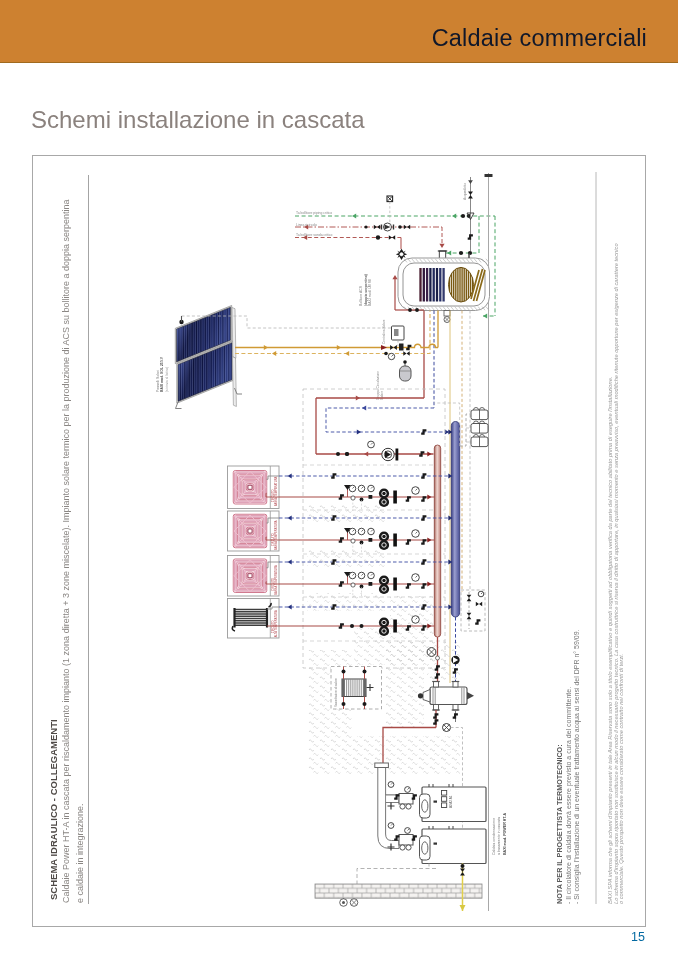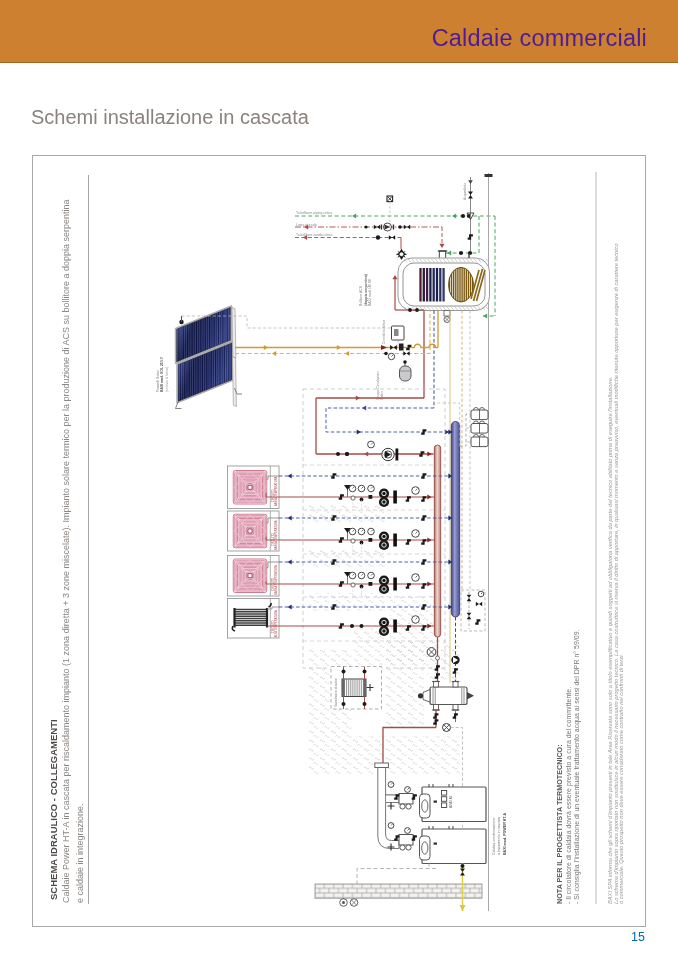--- a/index.html
+++ b/index.html
@@ -1,18 +1,18 @@
 <!DOCTYPE html>
 <html><head><meta charset="utf-8">
 <style>
 html,body{margin:0;padding:0;}
 body{width:678px;height:959px;background:#fff;font-family:"Liberation Sans",sans-serif;position:relative;overflow:hidden;}
 .band{position:absolute;left:0;top:0;width:678px;height:62px;background:#cd8130;border-bottom:1.5px solid #a06a1e;}
-.band span{position:absolute;right:31px;top:25px;color:#4c1d95;font-size:23.5px;letter-spacing:0.2px;}
-.title{position:absolute;left:31px;top:106px;color:#8b827e;font-size:20px;}
+.band span{position:absolute;right:31px;top:25px;color:#0f172a;font-size:23.5px;letter-spacing:0.2px;}
+.title{position:absolute;left:31px;top:106px;color:#8b827e;font-size:24px;}
 .box{position:absolute;left:32px;top:155px;width:612px;height:770px;border:1px solid #a8a8a8;}
 .pnum{position:absolute;right:33px;top:930px;color:#0369a1;font-size:12.5px;}
 svg.d{position:absolute;left:0;top:0;filter:blur(0.28px);}
 </style></head>
 <body>
 <div class="band">
     <span>Caldaie commerciali</span>
   </div>
 <div class="title">Schemi installazione in cascata</div>
 <div class="box"></div>

